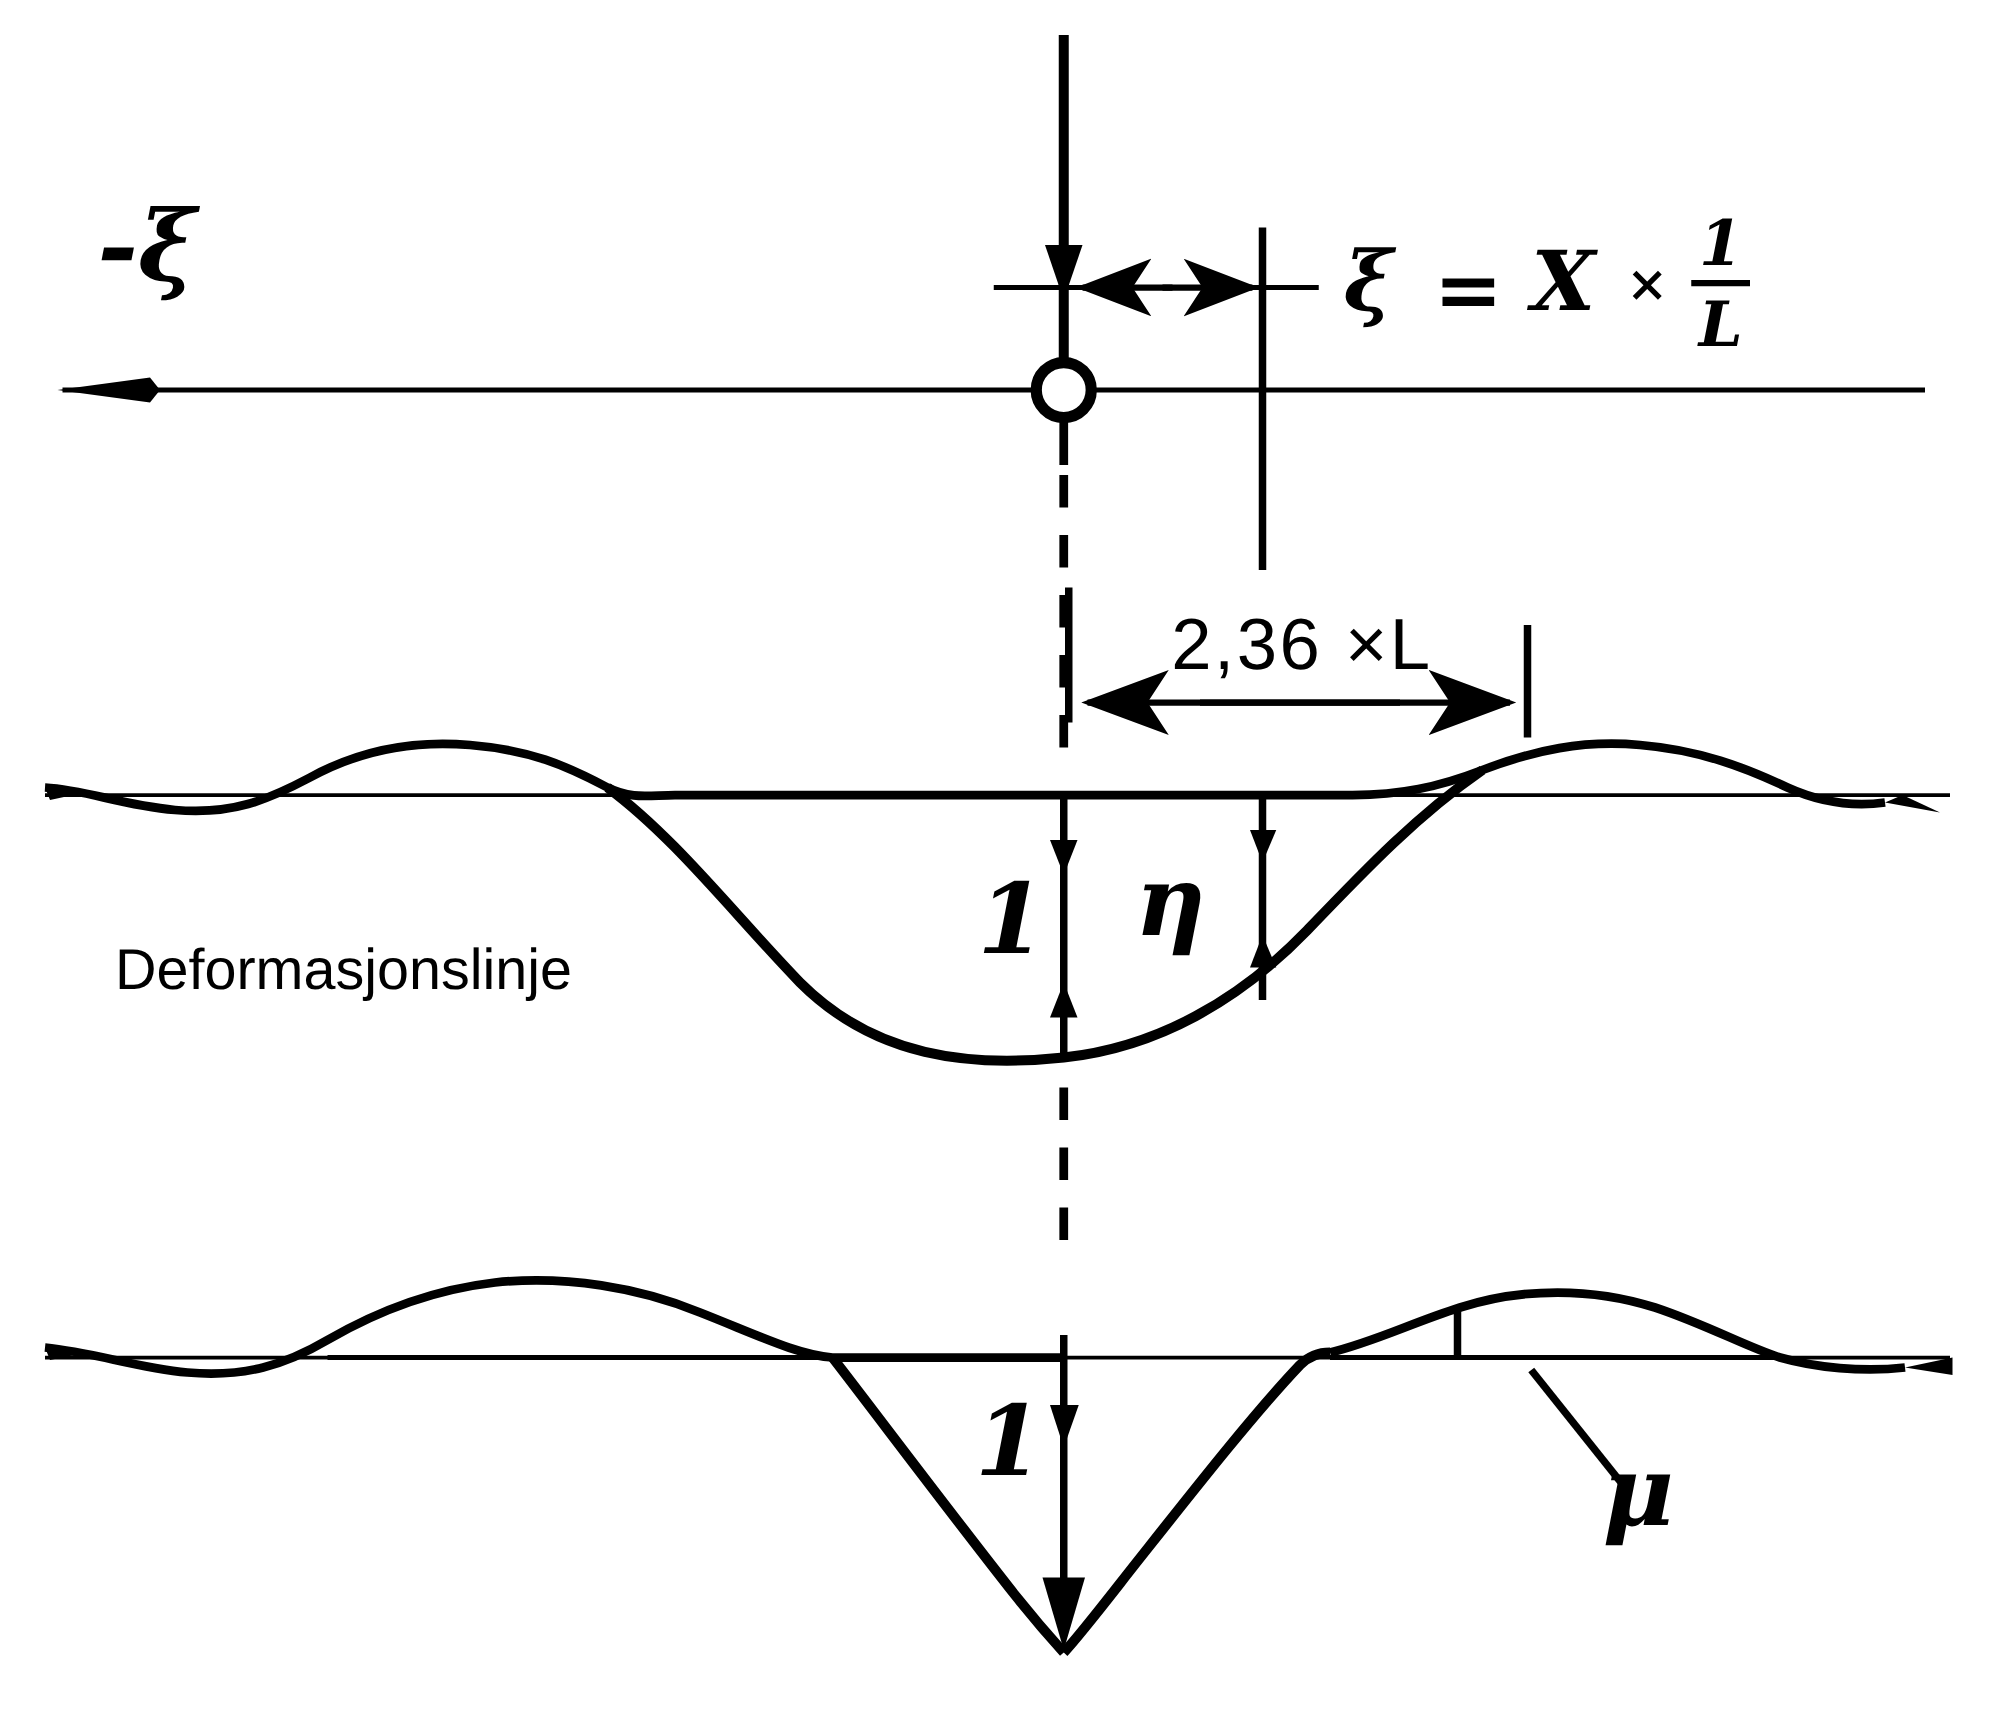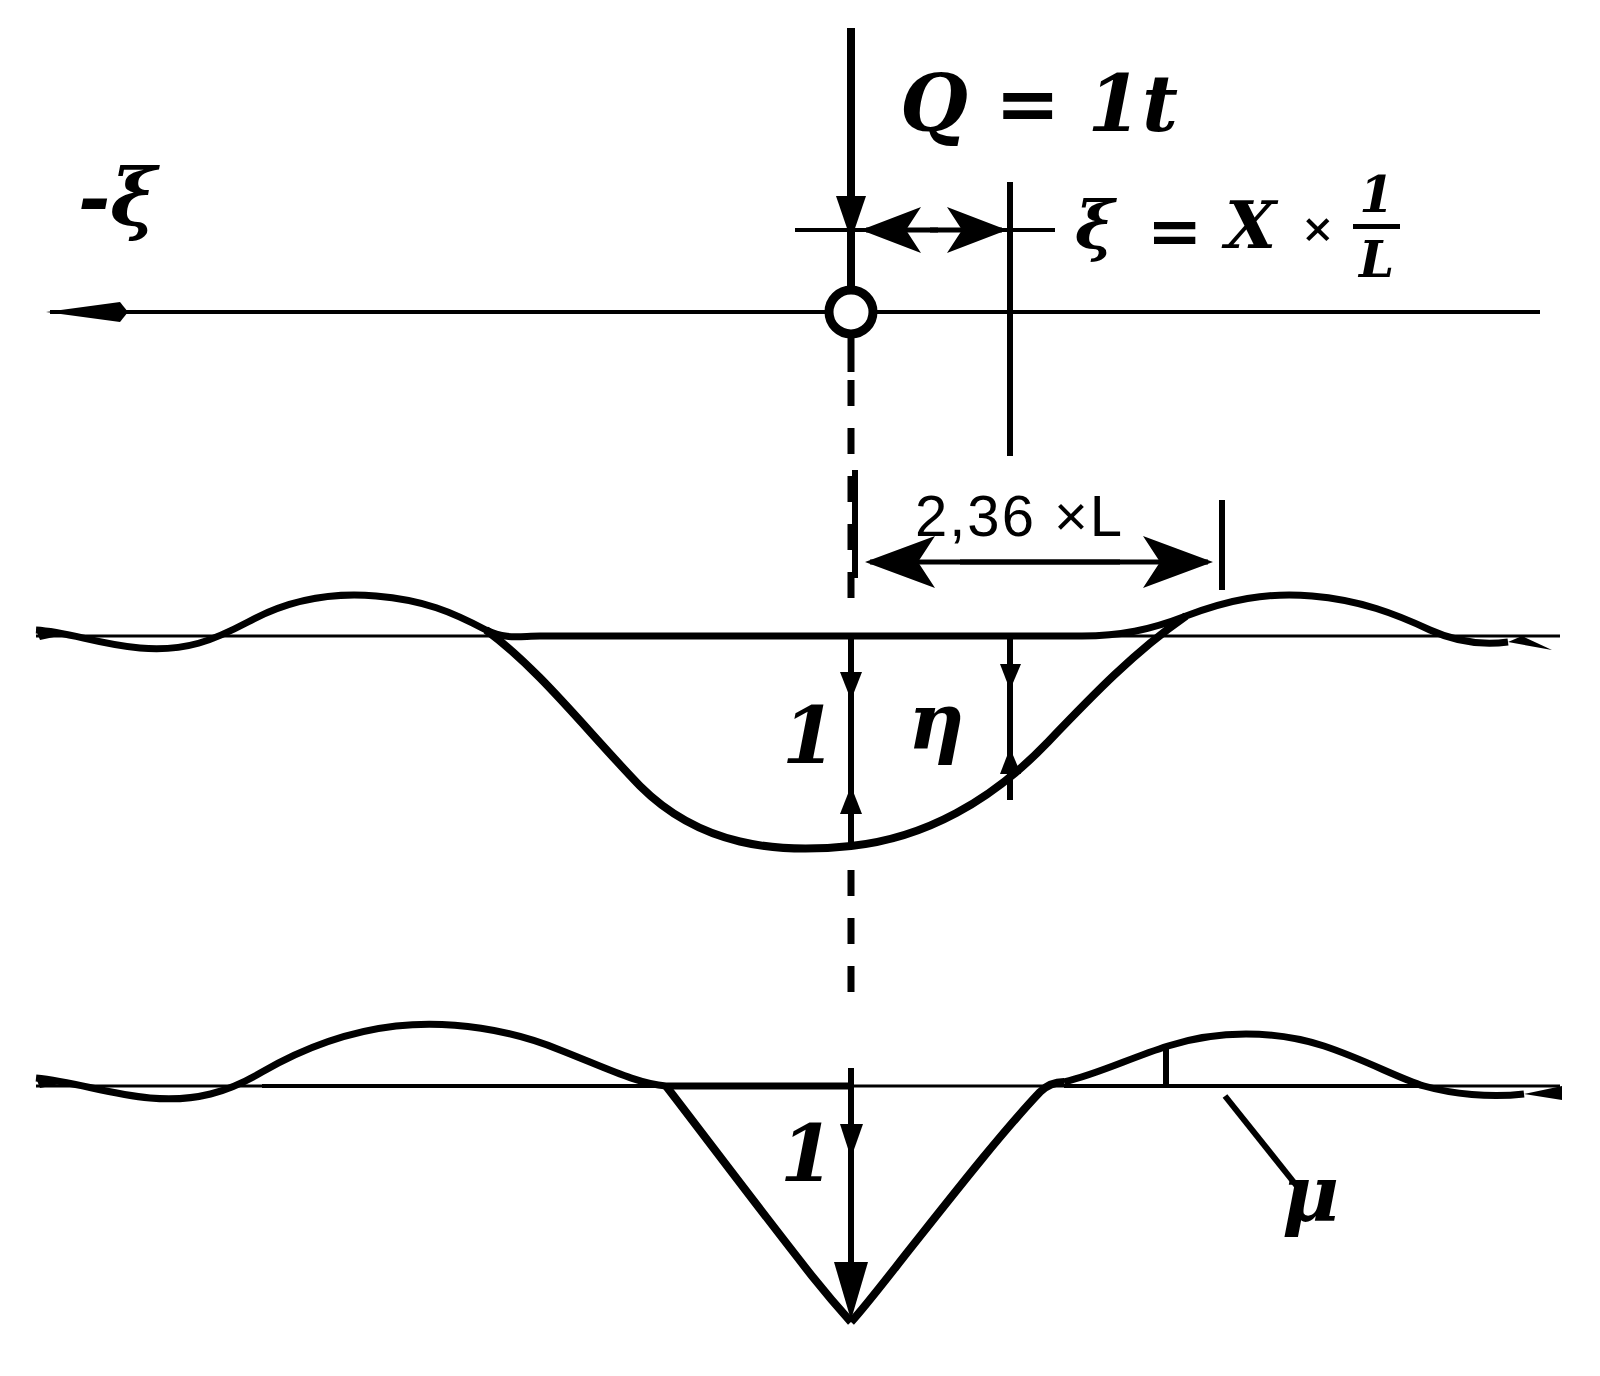--- a/index.html
+++ b/index.html
@@ -39,20 +39,21 @@
   }
   .hand-lg { font-size: 78px; }
   .hand-md { font-size: 66px; }
   .dimtext {
     position: absolute;
     font-family: "Liberation Sans", sans-serif;
     font-size: 58px;
     color: #000000;
     white-space: nowrap;
     letter-spacing: 2px;
+    margin-left: 22px;
   }
   .frac {
     position: absolute;
     display: inline-block;
     text-align: center;
     font-family: "DejaVu Serif", serif;
     font-style: italic;
     font-weight: 700;
     font-size: 50px;
     line-height: 1.0;
@@ -197,23 +198,23 @@
         <line x1="851" y1="1068" x2="851" y2="1300" stroke="#000" stroke-width="6"></line>
         <path d="M851,1158 L840,1124 L863,1124 Z" fill="#000"></path>
         <path d="M851,1320 L834,1262 L868,1262 Z" fill="#000"></path>
       </g>
     </g>
 
     <g></g>
   </svg>
 
 
-
-
-  <div class="hand hand-lg" style="left:900px; top:58px;">Q = 1t</div>
+  <div class="sectlabel" style="left:92px; top:748px;">Deformasjonslinje</div>
+
+
 
   <div class="hand hand-lg" style="left:78px; top:152px;">-ξ</div>
 
   <div style="position:absolute; left:1075px; top:186px;">
     <span class="hand hand-md" style="position:relative; left:0; top:0;">ξ</span>
     <span class="hand hand-md" style="position:absolute; left:72px; top:6px;">=</span>
     <span class="hand hand-md" style="position:absolute; left:150px; top:0px;">X</span>
     <span class="hand" style="position:absolute; left:226px; top:18px; font-size:40px;">×</span>
     <span class="frac" style="left:278px; top:-16px;">
       <span class="num">1</span>

